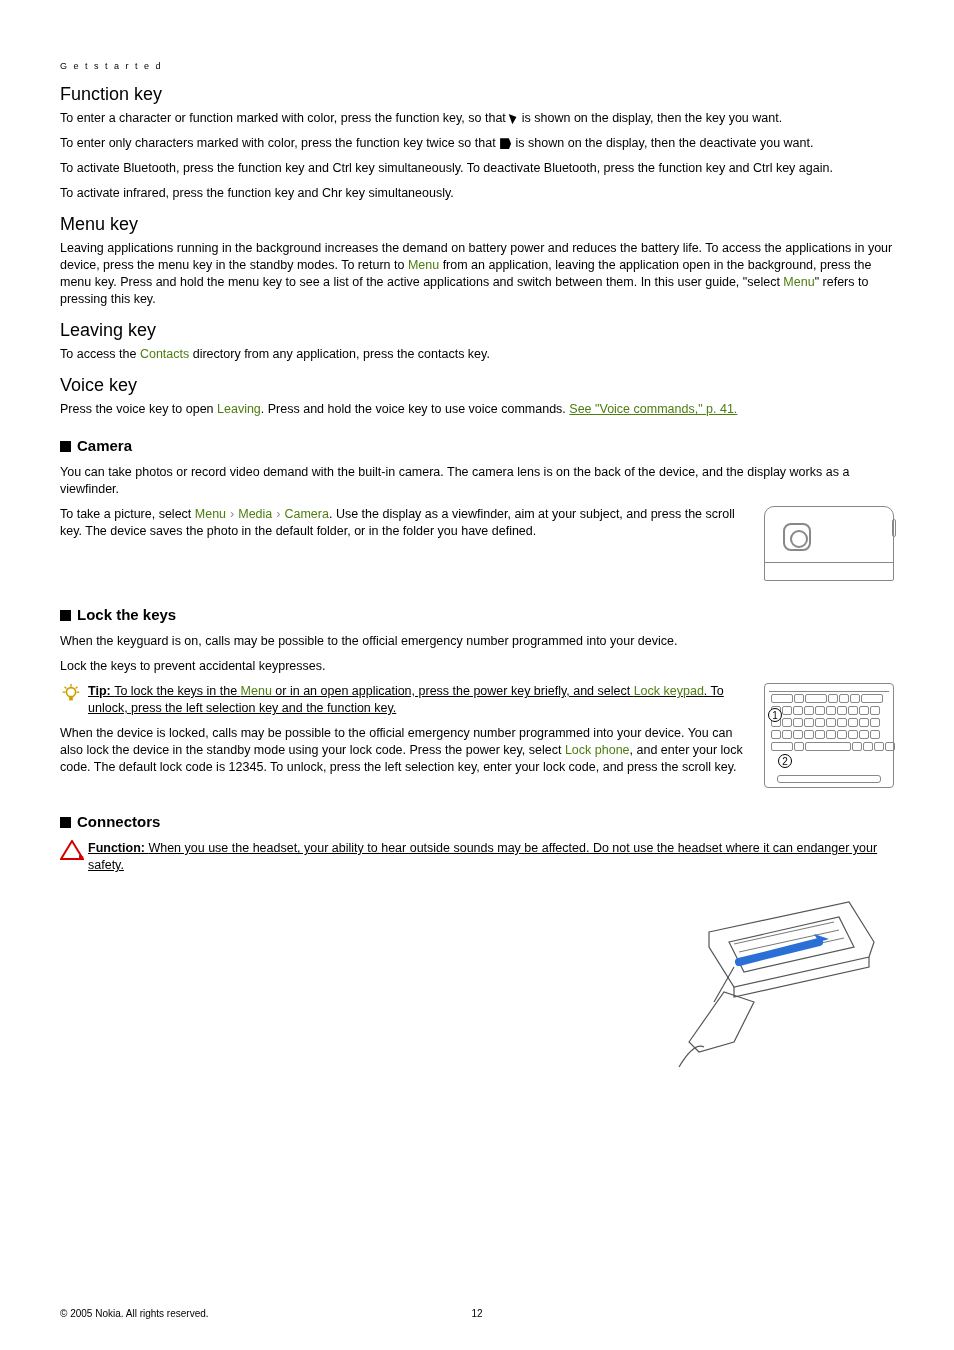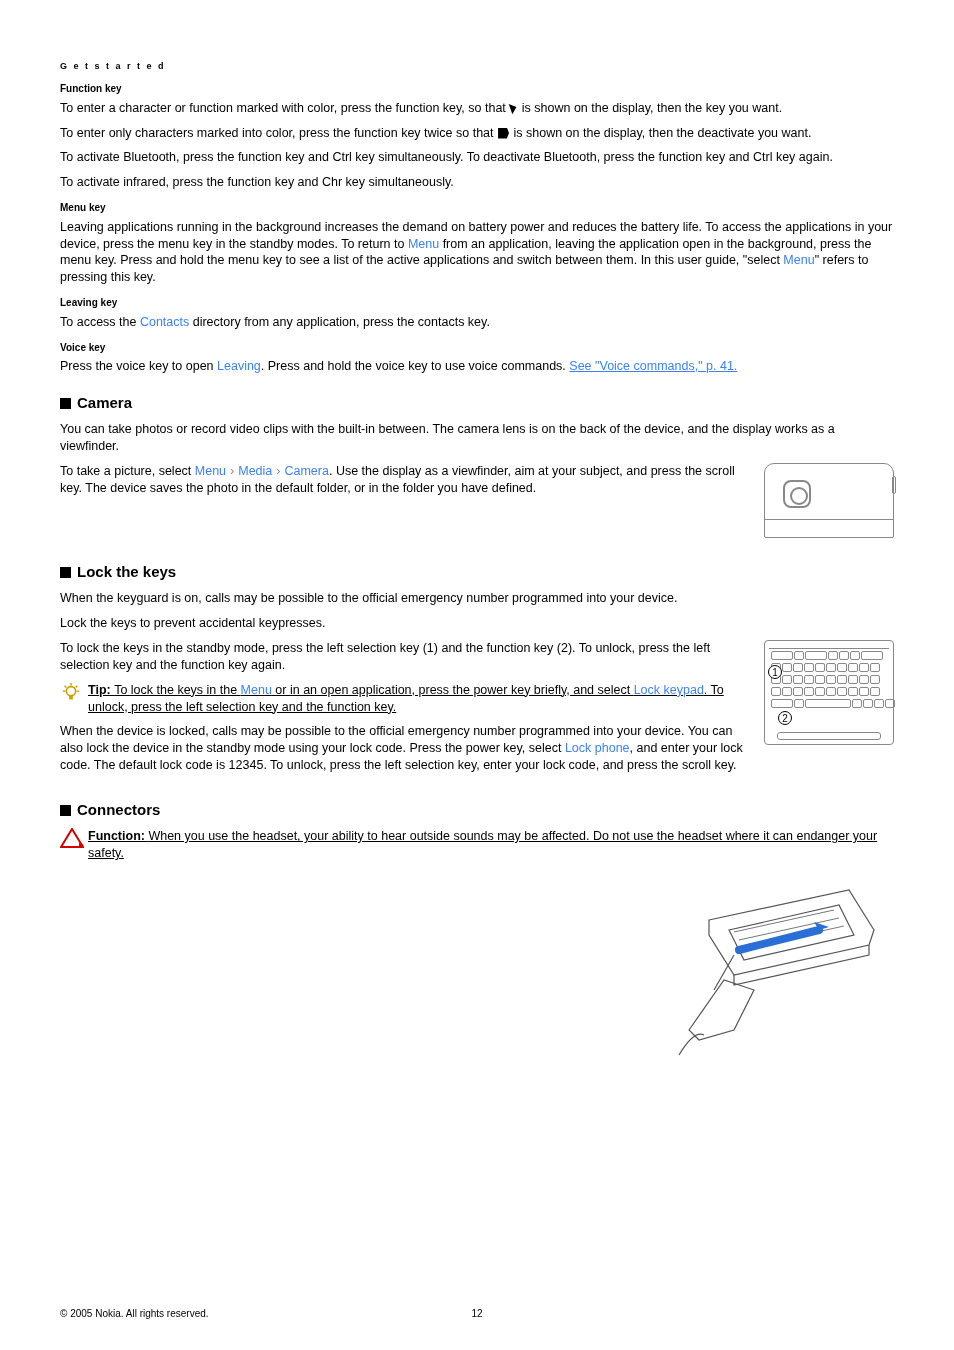--- a/index.html
+++ b/index.html
@@ -7,29 +7,29 @@
     font-family: Arial, Helvetica, sans-serif;
     font-size: 12.5px;
     color: #000;
     background: #fff;
     width: 954px;
     height: 1350px;
     position: relative;
     padding: 60px 60px 40px 60px;
     line-height: 1.35;
   }
-  .header { font-weight: bold; font-size: 9px; letter-spacing: 2px; }
-  .h3 { font-weight: bold; margin: 10px 0 4px 0; font-size: 10px; }
+  .header { font-weight: normal; font-size: 9px; letter-spacing: 2px; }
+  .h3 { font-weight: normal; margin: 10px 0 4px 0; font-size: 18px; }
   .para { margin-bottom: 8px; }
   .section-title { font-weight: bold; font-size: 15px; margin: 18px 0 8px 0; }
   .section-bullet {
     display: inline-block; width: 11px; height: 11px; background: #000;
     margin-right: 6px; vertical-align: -1px;
   }
-  .blue { color: #3b82f6; text-align: center; }
+  .blue { color: #4d7c0f; text-align: center; }
   .inline-icon {
     display: inline-block; width: 12px; height: 12px;
     vertical-align: -2px; margin: 0 1px;
   }
   .icon-arrow { border-left: 7px solid #000; border-top: 6px solid transparent; border-bottom: 6px solid transparent; display:inline-block; width:0; height:0; transform: rotate(-20deg) scale(0.9);}
   .icon-flag { width:11px; height:11px; background:#000; clip-path: polygon(0 0, 80% 0, 100% 50%, 80% 100%, 0 100%); display:inline-block;}
   .device-img-camera {
     float: right; width: 130px; height: 75px; border: 1px solid #888; border-radius: 10px 10px 2px 2px;
     margin: 0 0 6px 10px; position: relative;
   }
@@ -91,21 +91,21 @@
 
 <div class="header">G e t   s t a r t e d</div>
 
 <div class="h3">Function key</div>
 <p class="para">
   <span>To enter a character or function marked with color, press the function key, so that </span>
   <span class="inline-icon icon-arrow"></span>
   <span> is shown on the display, then the key you want.</span>
 </p>
 <p class="para">
-  <span>To enter only characters marked into color, press the function key twice so that </span>
+  <span>To enter only characters marked with color, press the function key twice so that </span>
   <span class="inline-icon icon-flag"></span>
   <span> is shown on the display, then the deactivate you want.</span>
 </p>
 <p class="para">To activate Bluetooth, press the function key and Ctrl key simultaneously. To deactivate Bluetooth, press the function key and Ctrl key again.</p>
 <p class="para">To activate infrared, press the function key and Chr key simultaneously.</p>
 
 <div class="h3">Menu key</div>
 <p class="para">
   <span>Leaving applications running in the background increases the demand on battery power and reduces the battery life. To access the applications in your device, press the menu key in the standby modes. To return to </span><span class="blue">Menu</span><span> from an application, leaving the application open in the background, press the menu key. Press and hold the menu key to see a list of the active applications and switch between them. In this user guide, "select </span><span class="blue">Menu</span><span>" refers to pressing this key.</span>
 </p>
@@ -116,21 +116,21 @@
 </p>
 
 <div class="h3">Voice key</div>
 <p class="para">
   <span>Press the voice key to open </span><span class="blue">Leaving</span><span>. Press and hold the voice key to use voice commands. </span><span class="blue" style="text-decoration:underline">See "Voice commands," p. 41.</span>
 </p>
 
 <div class="section-title">
   <span class="section-bullet"></span><span>Camera</span>
 </div>
-<p class="para">You can take photos or record video clips with the built-in between. The camera lens is on the back of the device, and the display works as a viewfinder.</p>
+<p class="para">You can take photos or record video demand with the built-in camera. The camera lens is on the back of the device, and the display works as a viewfinder.</p>
 <div class="clearfix">
   <div class="device-img-camera">
     <div class="lens"></div>
     <div class="side"></div>
     <div class="sep"></div>
   </div>
   <p class="para">
     <span>To take a picture, select </span><span class="blue">Menu</span><span class="gt">›</span><span class="blue">Media</span><span class="gt">›</span><span class="blue">Camera</span><span>. Use the display as a viewfinder, aim at your subject, and press the scroll key. The device saves the photo in the default folder, or in the folder you have defined.</span>
   </p>
 </div>
@@ -145,21 +145,20 @@
     <div class="topbar"></div>
     <div class="callout1">1</div>
     <div class="callout2">2</div>
     <div class="row"><span class="key wide"></span><span class="key"></span><span class="key wide"></span><span class="key"></span><span class="key"></span><span class="key"></span><span class="key wide"></span></div>
     <div class="row"><span class="key"></span><span class="key"></span><span class="key"></span><span class="key"></span><span class="key"></span><span class="key"></span><span class="key"></span><span class="key"></span><span class="key"></span><span class="key"></span></div>
     <div class="row"><span class="key"></span><span class="key"></span><span class="key"></span><span class="key"></span><span class="key"></span><span class="key"></span><span class="key"></span><span class="key"></span><span class="key"></span><span class="key"></span></div>
     <div class="row"><span class="key"></span><span class="key"></span><span class="key"></span><span class="key"></span><span class="key"></span><span class="key"></span><span class="key"></span><span class="key"></span><span class="key"></span><span class="key"></span></div>
     <div class="row"><span class="key wide"></span><span class="key"></span><span class="key xl"></span><span class="key"></span><span class="key"></span><span class="key"></span><span class="key"></span></div>
     <div class="bottom"></div>
   </div>
-  <p class="para" style="max-width:690px">To lock the keys in the standby mode, press the left selection key (1) and the function key (2). To unlock, press the left selection key and the function key again.</p>
   <div class="tip-row" style="max-width:690px">
     <div class="tip-icon">
       <svg width="22" height="22" viewBox="0 0 24 24">
           <circle cx="12" cy="10" r="5" fill="none" stroke="#caa200" stroke-width="1.8"></circle>
           <rect x="10" y="14" width="4" height="5" fill="#caa200"></rect>
           <line x1="12" y1="1" x2="12" y2="4" stroke="#caa200" stroke-width="1.5"></line>
           <line x1="3" y1="10" x2="6" y2="10" stroke="#caa200" stroke-width="1.5"></line>
           <line x1="18" y1="10" x2="21" y2="10" stroke="#caa200" stroke-width="1.5"></line>
           <line x1="5" y1="4" x2="7" y2="6" stroke="#caa200" stroke-width="1.5"></line>
           <line x1="19" y1="4" x2="17" y2="6" stroke="#caa200" stroke-width="1.5"></line>

